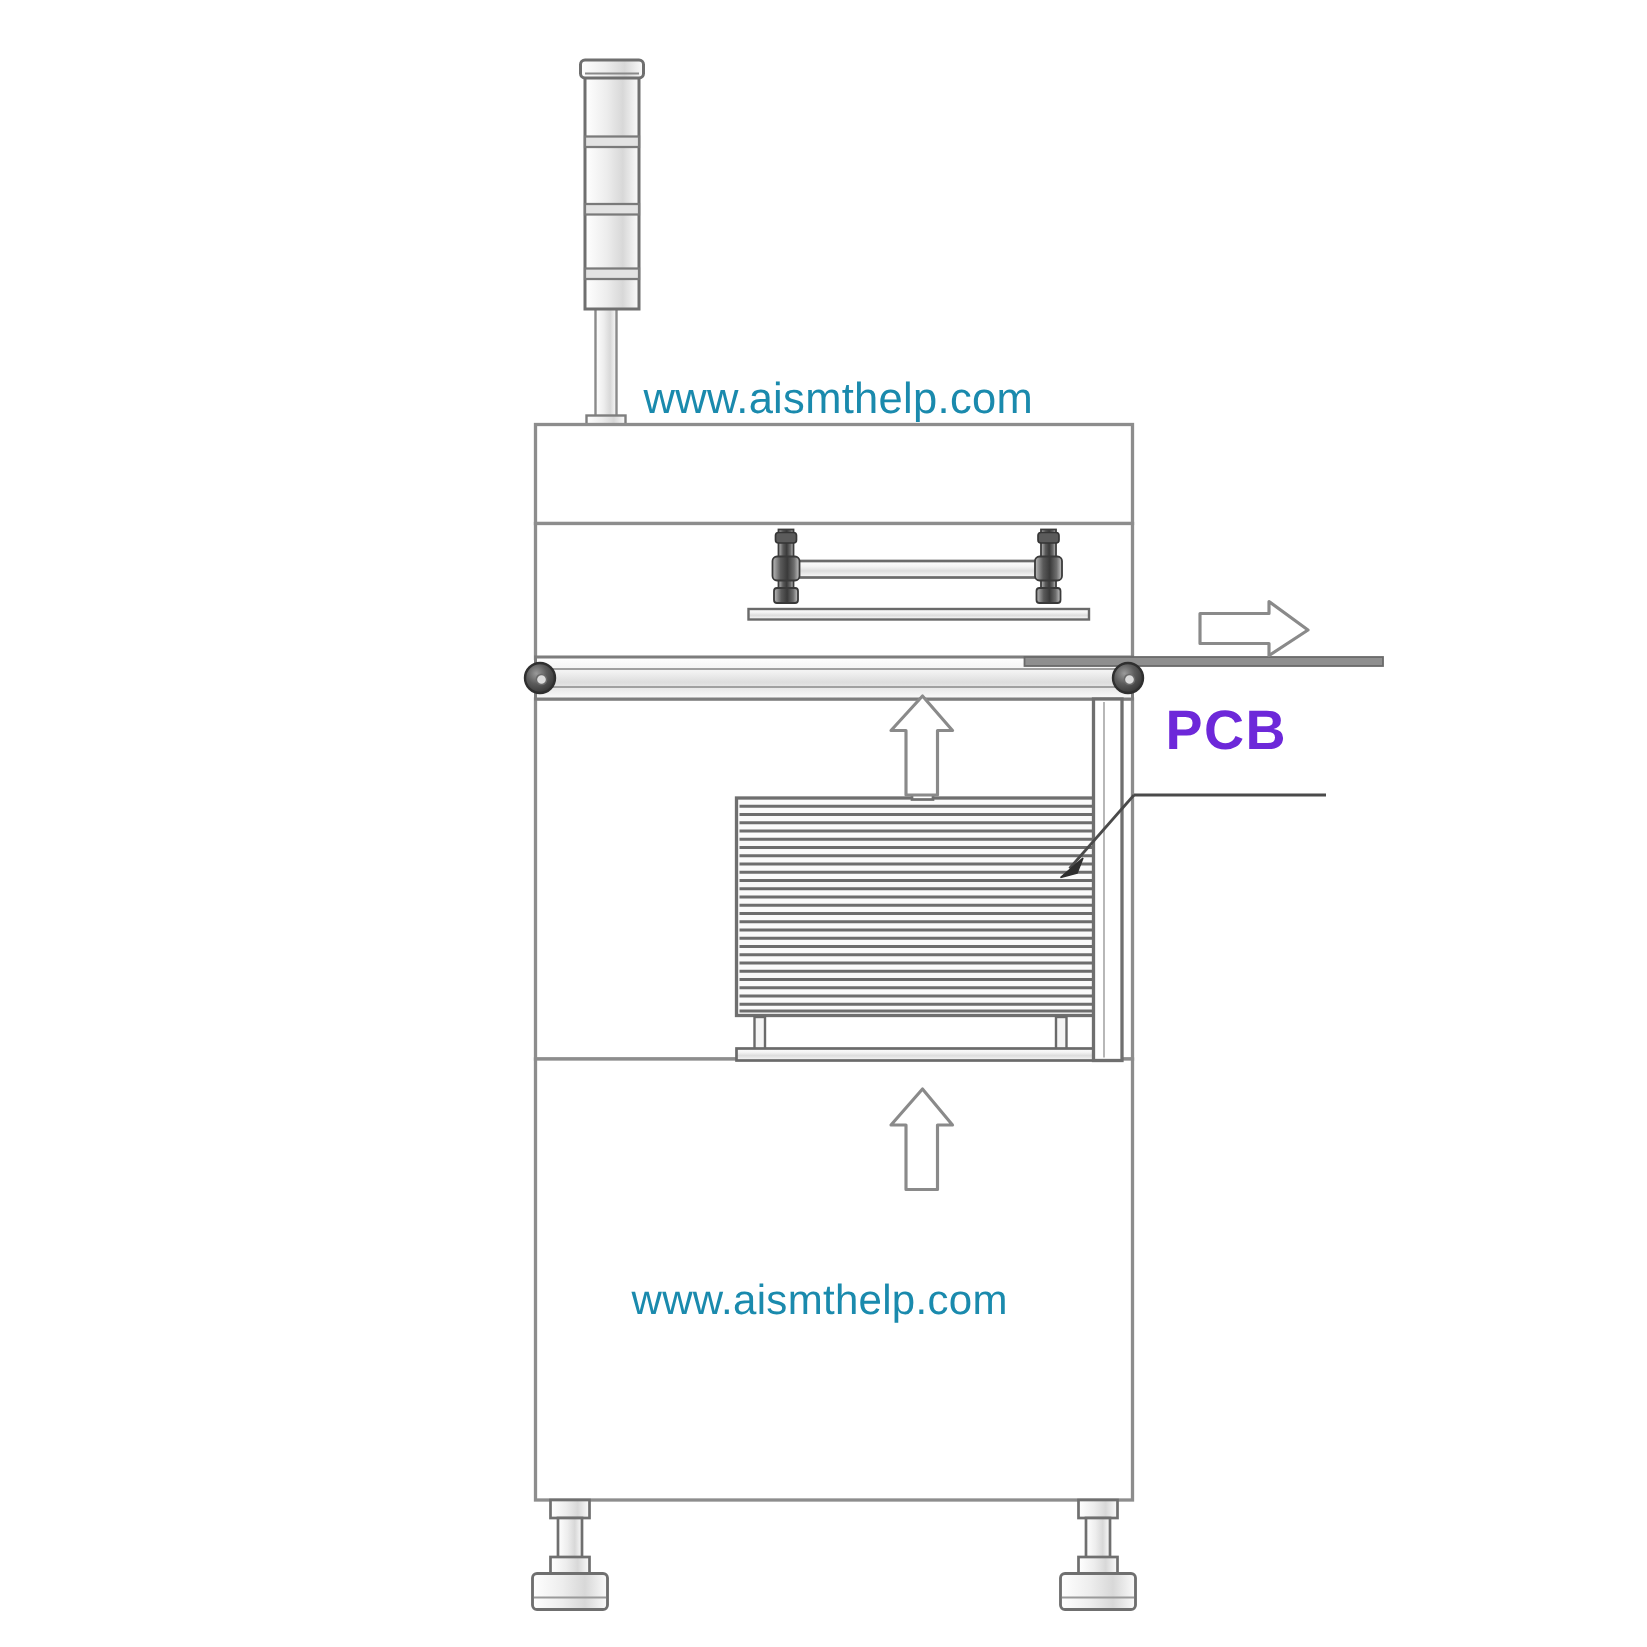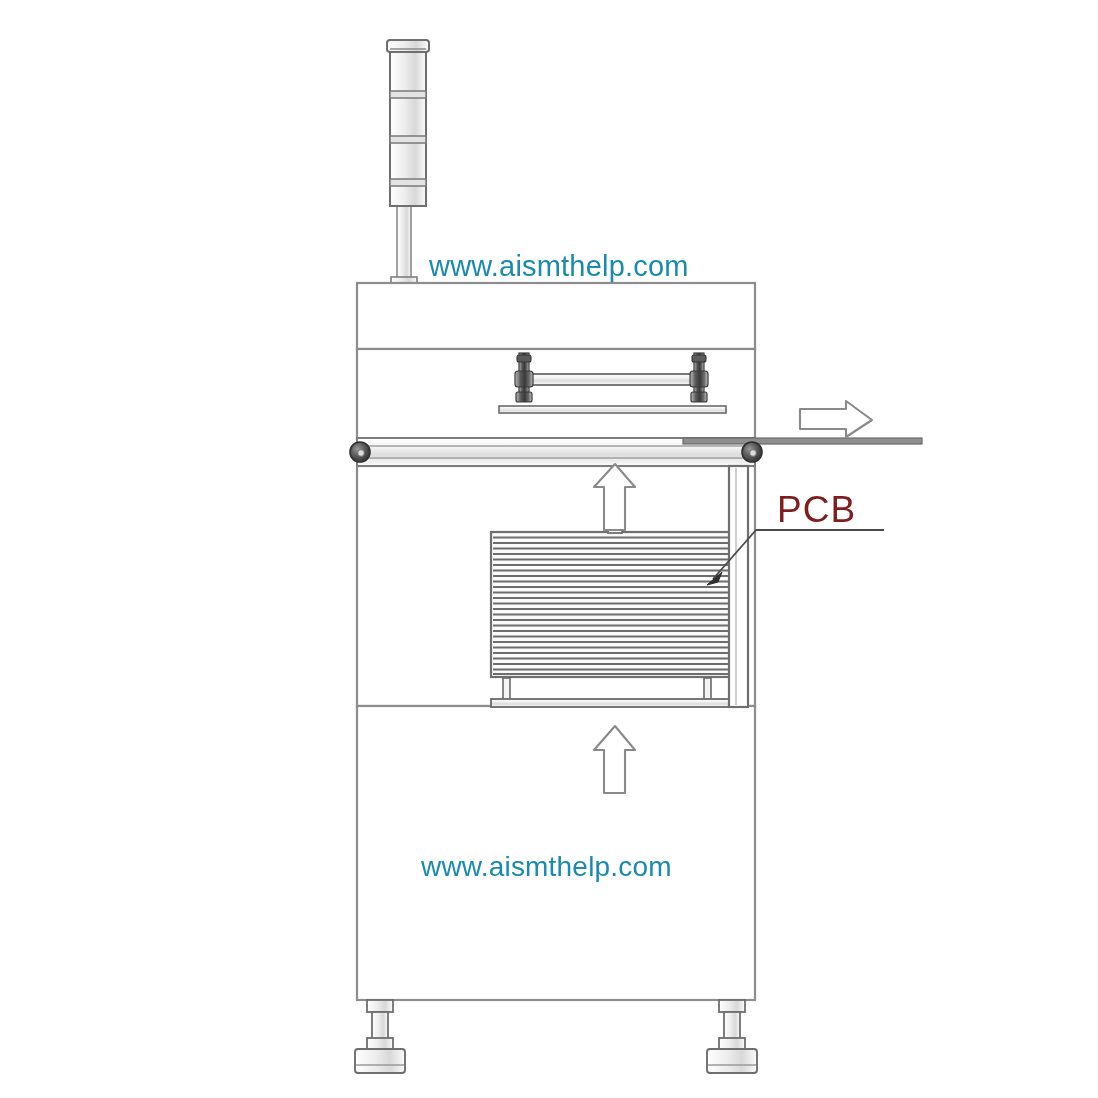--- a/index.html
+++ b/index.html
@@ -43,24 +43,24 @@
     font-size: 29px;
   }
   #wm-bottom {
     left: 421px;
     top: 851px;
     font-size: 28px;
   }
   #pcb-label {
     position: absolute;
     left: 777px;
-    top: 489px;
+    top: 466px;
     font-size: 37px;
-    font-weight: 400;
-    color: #7f1d1d;
+    font-weight: 700;
+    color: #6d28d9;
     font-family: "Liberation Sans", sans-serif;
     letter-spacing: 1px;
     user-select: none;
   }
 </style>
 </head>
 <body>
 
 <div id="stage">
 

